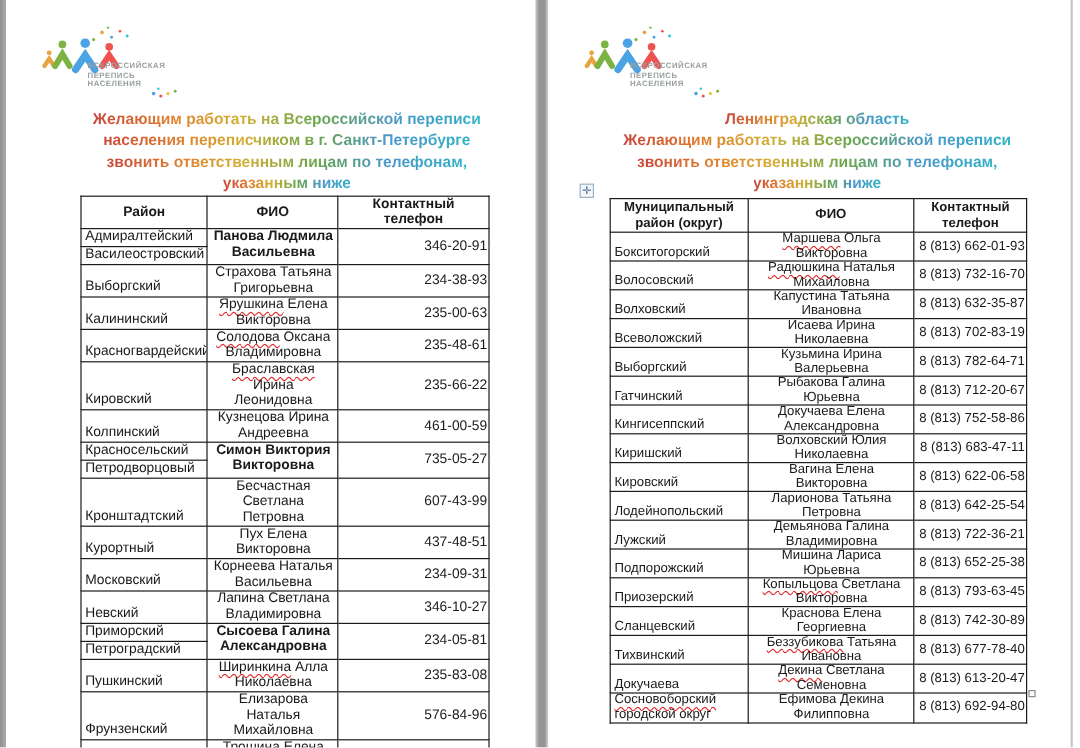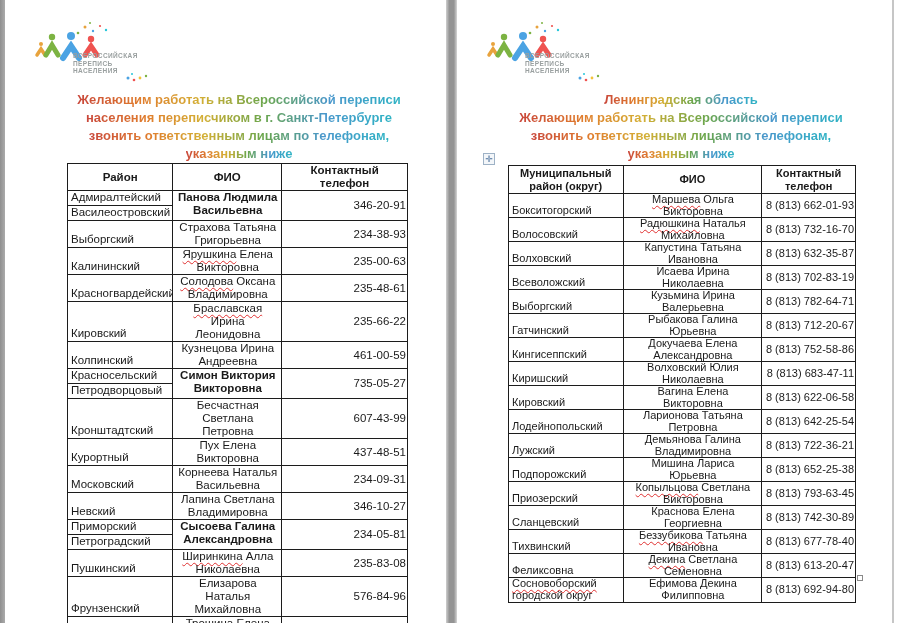--- a/index.html
+++ b/index.html
@@ -370,21 +370,21 @@
 Георгиевна</td>
           <td class="phone">8 (813) 742-30-89</td>
         </tr>
         <tr>
           <td class="district">Тихвинский</td>
           <td class="name"><span class="sp">Беззубикова</span> Татьяна
 Ивановна</td>
           <td class="phone">8 (813) 677-78-40</td>
         </tr>
         <tr>
-          <td class="district">Феликсовна</td>
+          <td class="district">Докучаева</td>
           <td class="name"><span class="sp">Декина</span> Светлана
 Семеновна</td>
           <td class="phone">8 (813) 613-20-47</td>
         </tr>
         <tr>
           <td class="district"><span class="sp">Сосновоборский</span>
 городской округ</td>
           <td class="name">Ефимова Декина
 Филипповна</td>
           <td class="phone">8 (813) 692-94-80</td>

